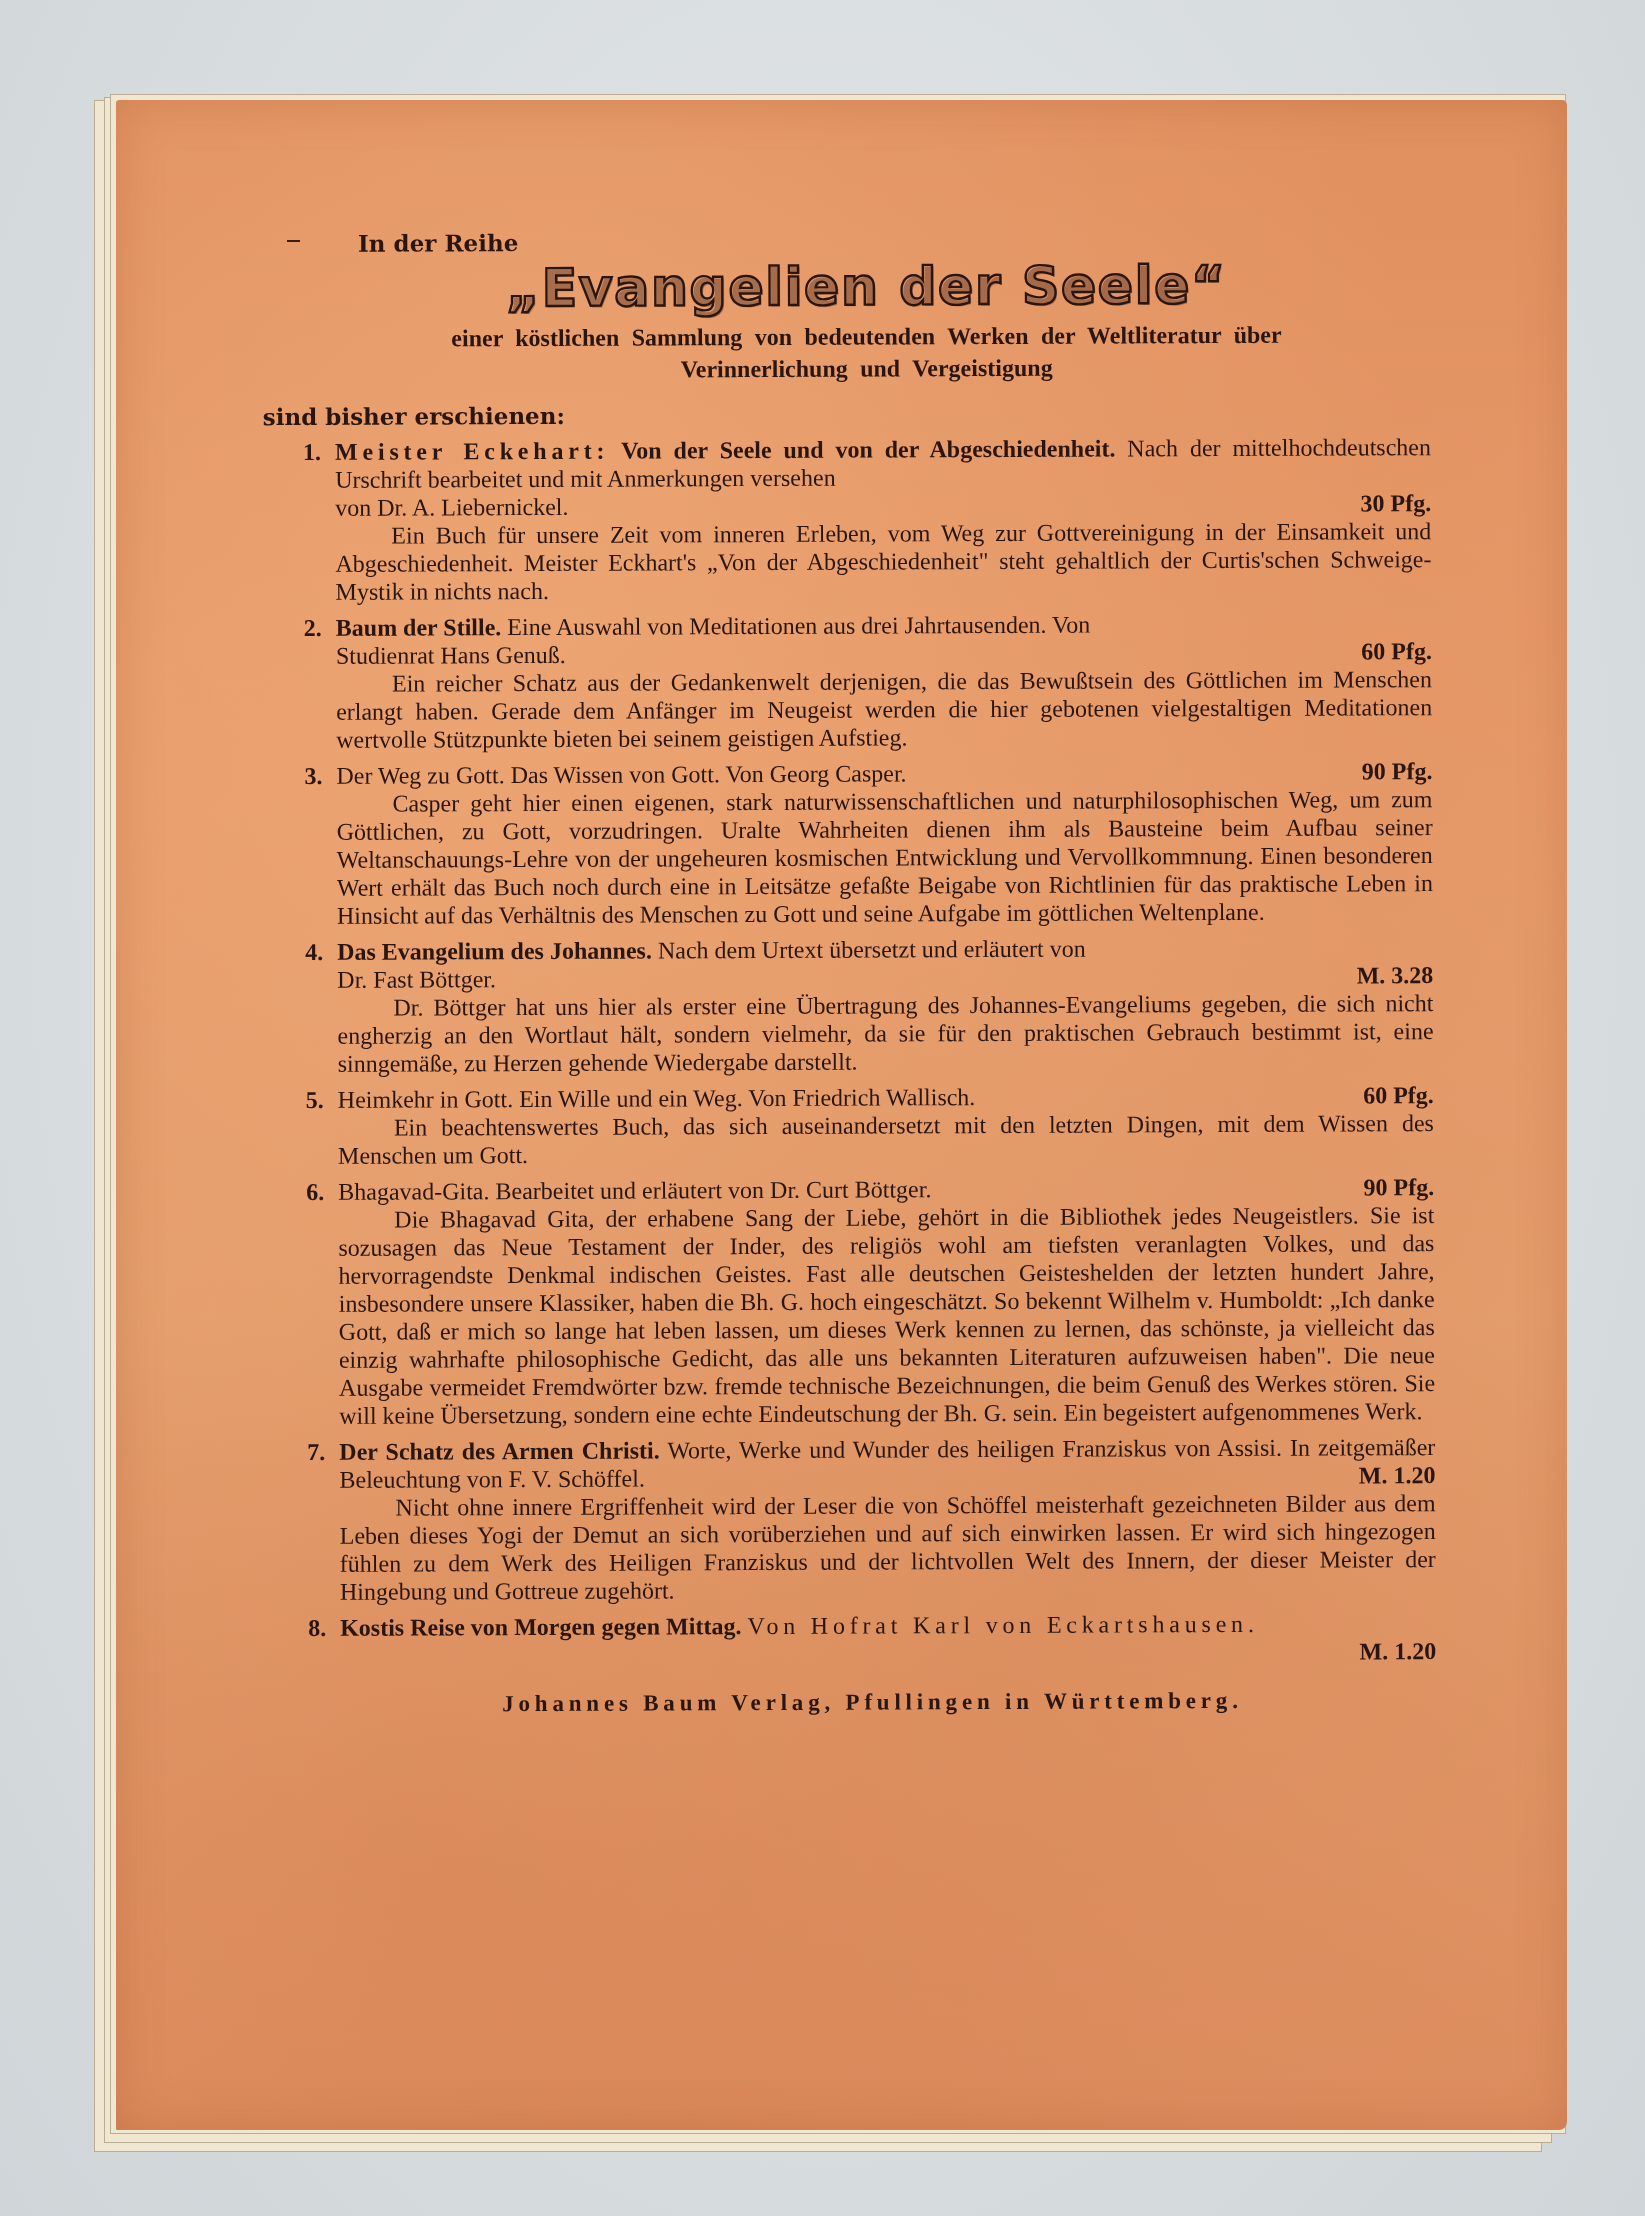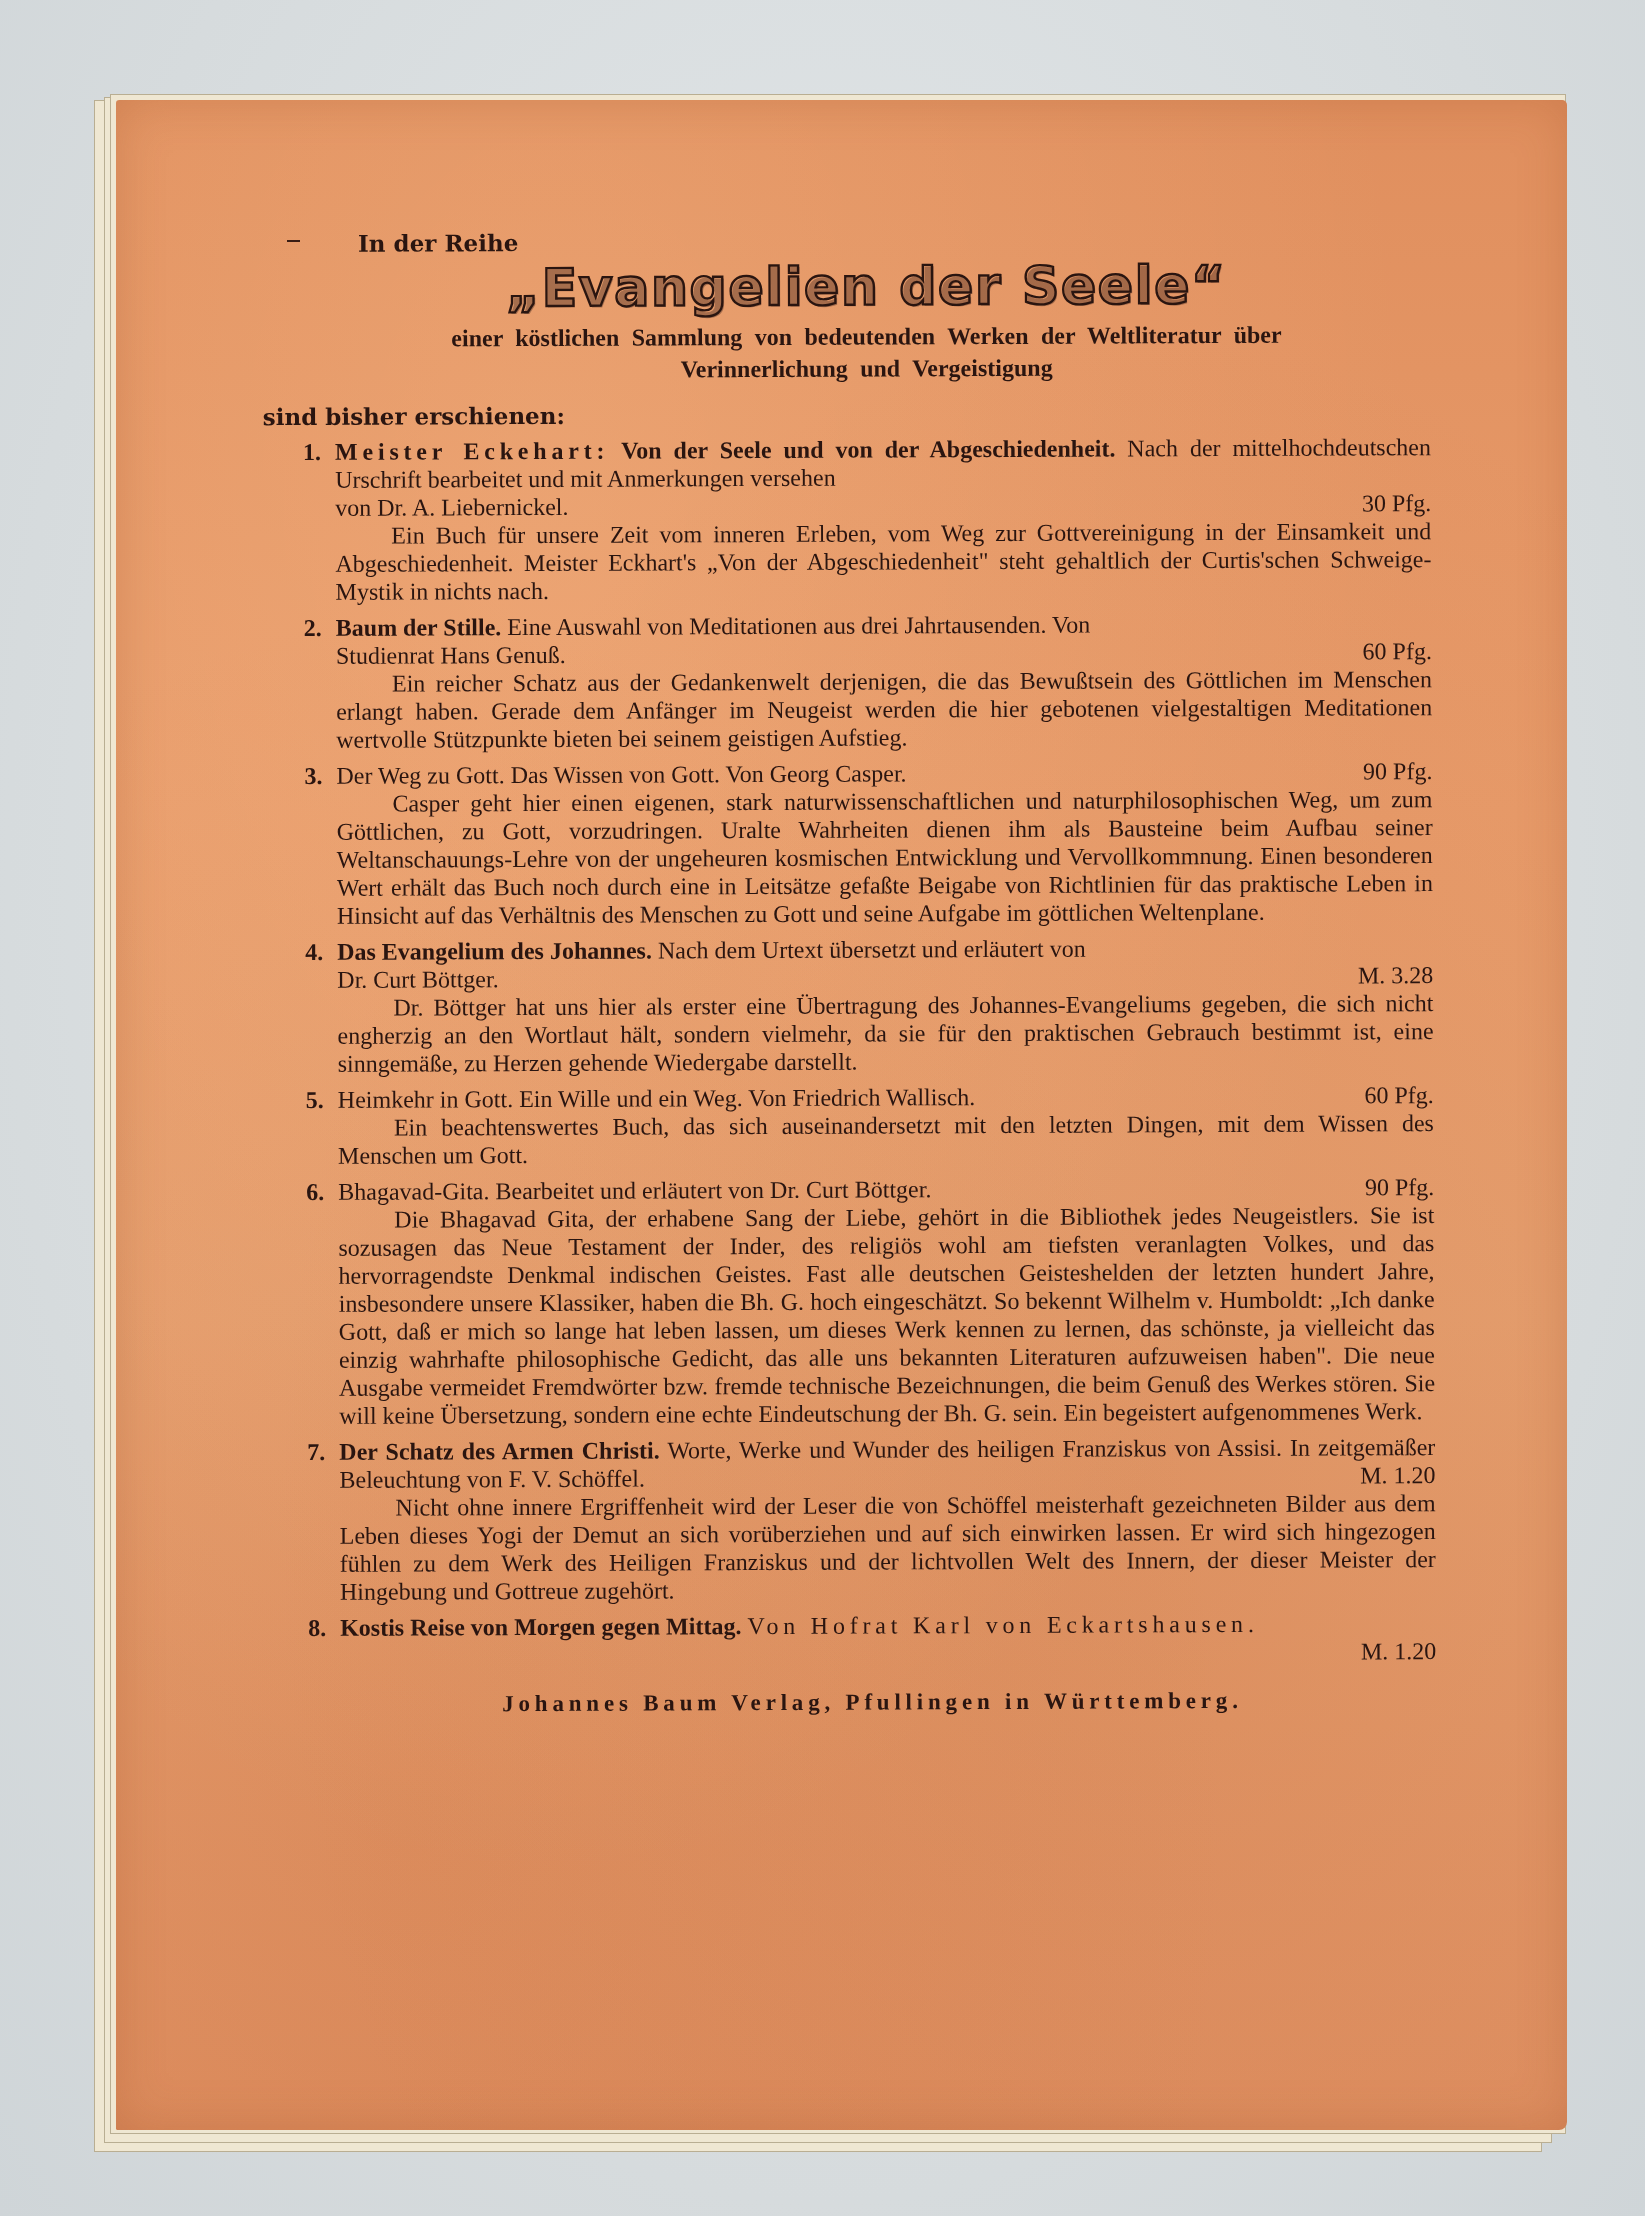--- a/index.html
+++ b/index.html
@@ -59,21 +59,21 @@
     font-family: "Liberation Serif", serif;
     font-size: 24px; line-height: 28px;
     margin-top: 8px;
     padding-left: 32px;
   }
   .num { position: absolute; left: 0; top: 0; font-weight: bold; }
   .head { text-align: justify; }
   .head .title { font-weight: bold; }
   .head .spaced { letter-spacing: 4.8px; }
   .priceline { display: flex; justify-content: space-between; align-items: baseline; }
-  .price { font-weight: normal; white-space: nowrap; }
+  .price { font-weight: bold; white-space: nowrap; }
   .desc { text-align: justify; text-indent: 56px; }
   .publisher {
     text-align: center; font-weight: bold; font-size: 23px; letter-spacing: 4.8px;
     margin-top: 22px; font-family: "Liberation Serif", serif;
   }
   .mark { position: absolute; background: #3a1d14; }
 </style>
 </head>
 <body>
 
@@ -136,21 +136,21 @@
     <div class="desc">Casper geht hier einen eigenen, stark naturwissenschaftlichen und naturphilosophischen Weg, um zum Göttlichen, zu Gott, vorzudringen. Uralte Wahrheiten dienen ihm als Bausteine beim Aufbau seiner Weltanschauungs-Lehre von der ungeheuren kosmischen Entwicklung und Vervollkommnung. Einen besonderen Wert erhält das Buch noch durch eine in Leitsätze gefaßte Beigabe von Richtlinien für das praktische Leben in Hinsicht auf das Verhältnis des Menschen zu Gott und seine Aufgabe im göttlichen Weltenplane.</div>
   </div>
 
   <div class="entry">
     <span class="num">4.</span>
     <div class="head">
       <span class="title">Das Evangelium des Johannes.</span>
       <span>Nach dem Urtext übersetzt und erläutert von</span>
     </div>
     <div class="priceline">
-      <span class="spaced">Dr. Curt Böttger.</span>
+      <span class="spaced">Dr. Fast Böttger.</span>
       <span class="price">M. 3.28</span>
     </div>
     <div class="desc">Dr. Böttger hat uns hier als erster eine Übertragung des Johannes-Evangeliums gegeben, die sich nicht engherzig an den Wortlaut hält, sondern vielmehr, da sie für den praktischen Gebrauch bestimmt ist, eine sinngemäße, zu Herzen gehende Wiedergabe darstellt.</div>
   </div>
 
   <div class="entry">
     <span class="num">5.</span>
     <div class="priceline">
       <span>
         <span class="title">Heimkehr in Gott.</span>

